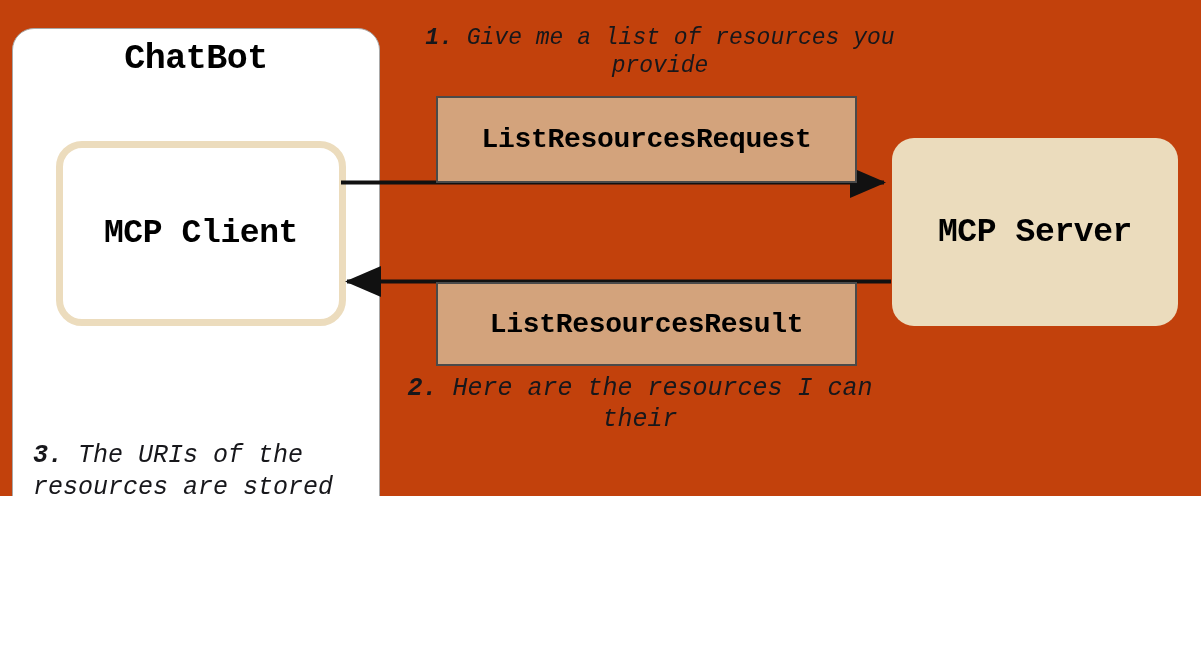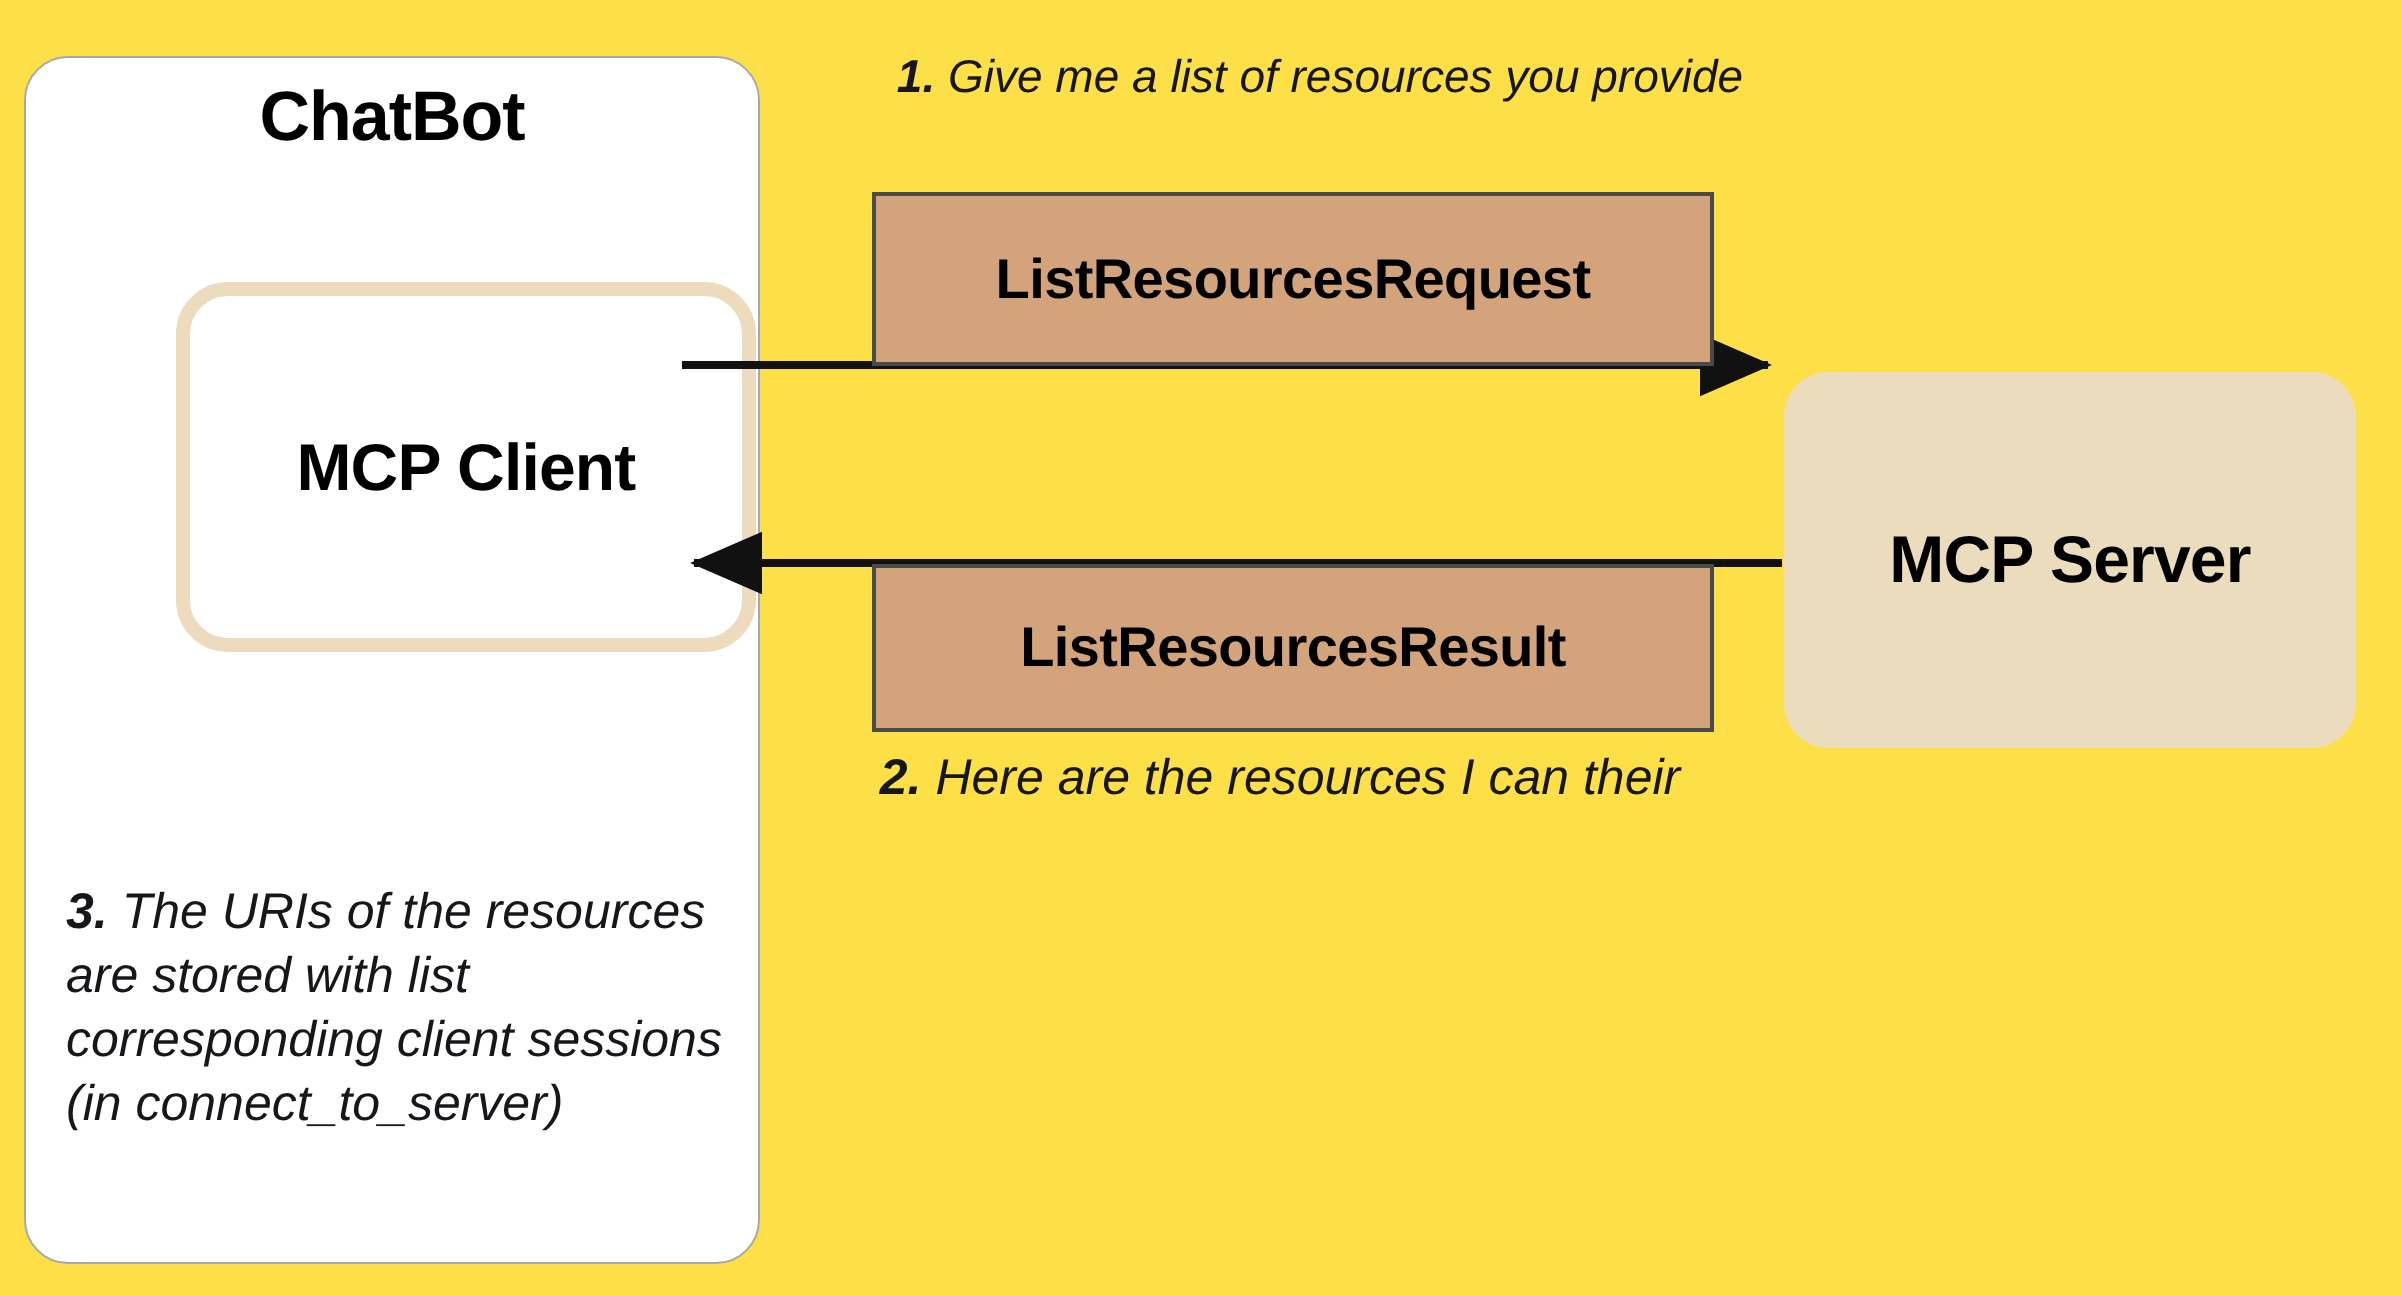--- a/index.html
+++ b/index.html
@@ -7,23 +7,24 @@
     padding: 0;
     background: #ffffff;
   }
   body {
     font-family: "Liberation Sans", sans-serif;
     -webkit-font-smoothing: antialiased;
   }
   #canvas {
     position: relative;
     width: 1201px;
-    height: 648px;
-    background: #fde047;
+    height: 496px;
+    background: #c2410c;
     overflow: hidden;
+    font-family: Liberation Mono, monospace;
   }
 
   
   .chatbot-container {
     position: absolute;
     left: 12px;
     top: 28px;
     width: 368px;
     height: 604px;
     box-sizing: border-box;
@@ -51,21 +52,20 @@
     top: 141px;
     width: 290px;
     height: 185px;
     box-sizing: border-box;
     border: 7px solid #ecdcbd;
     border-radius: 26px;
     background: #ffffff;
     display: flex;
     align-items: center;
     justify-content: center;
-    margin-left: 32px;
   }
   .mcp-client-label {
     font-size: 33px;
     font-weight: 700;
     letter-spacing: -0.4px;
     color: #000000;
   }
 
   
   .mcp-server {
@@ -73,21 +73,20 @@
     left: 892px;
     top: 138px;
     width: 286px;
     height: 188px;
     box-sizing: border-box;
     border-radius: 22px;
     background: #ebdcbd;
     display: flex;
     align-items: center;
     justify-content: center;
-    margin-top: 48px;
   }
   .mcp-server-label {
     font-size: 33px;
     font-weight: 700;
     letter-spacing: -0.4px;
     color: #000000;
   }
 
   
   .arrow-svg {

